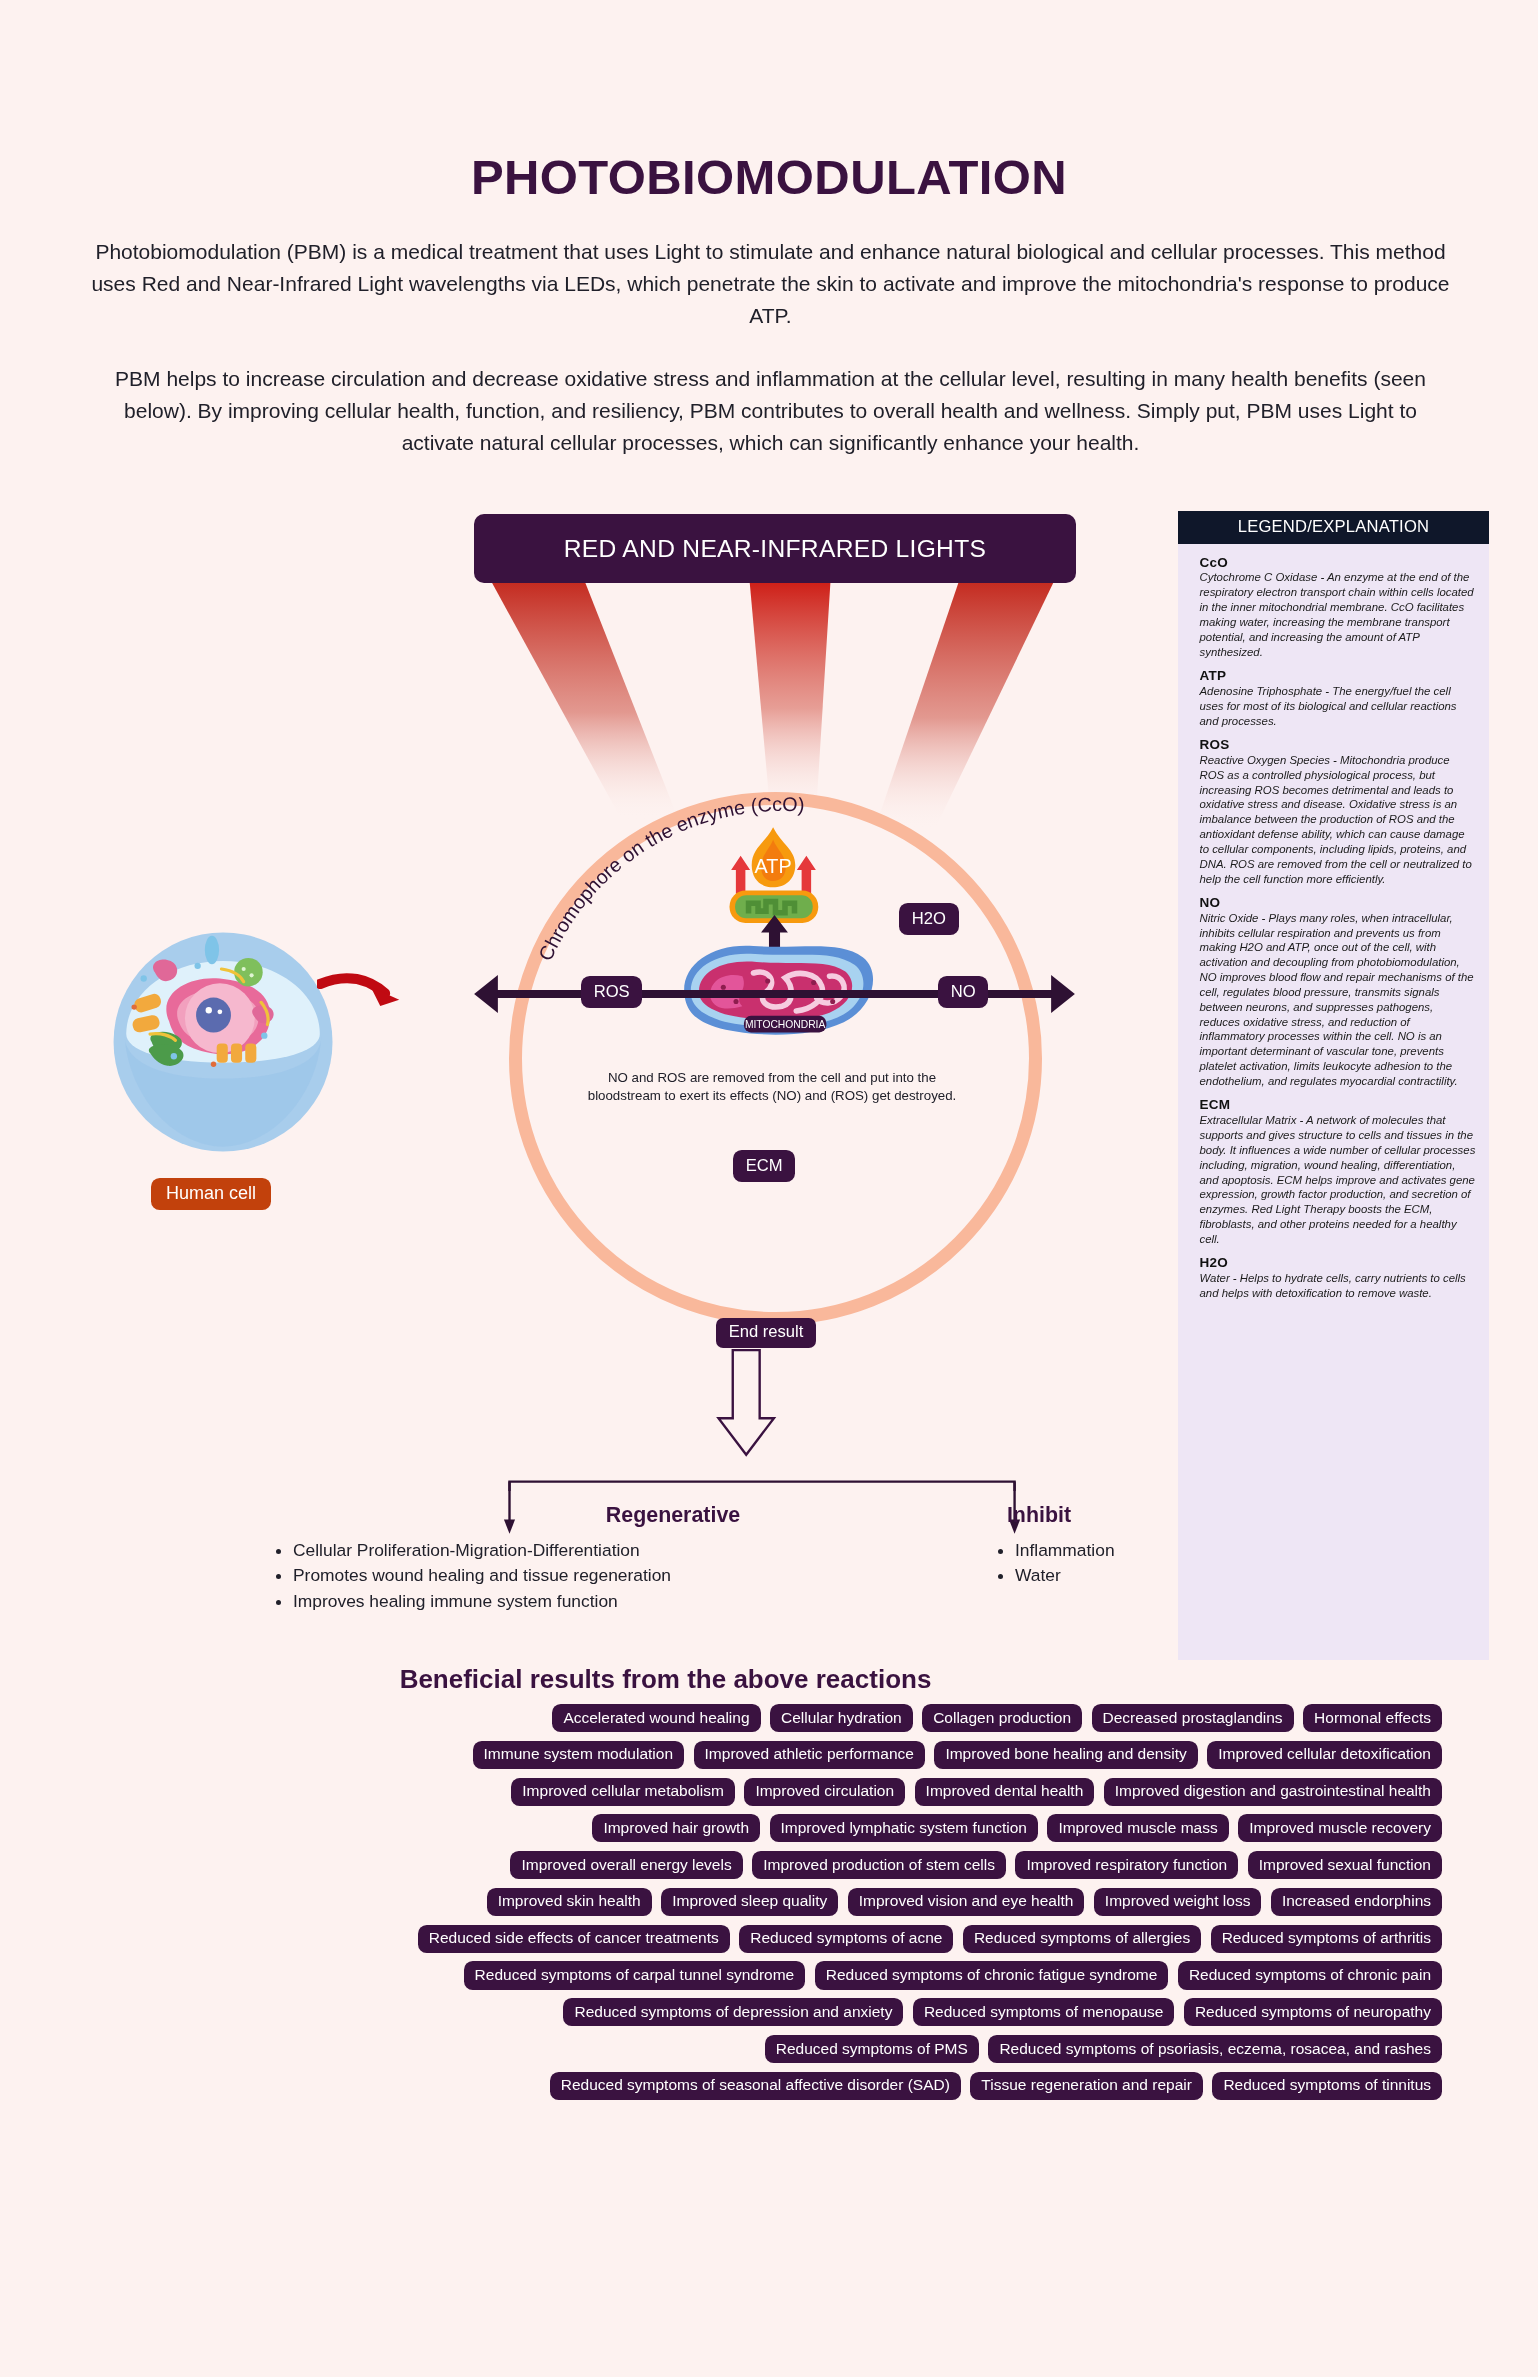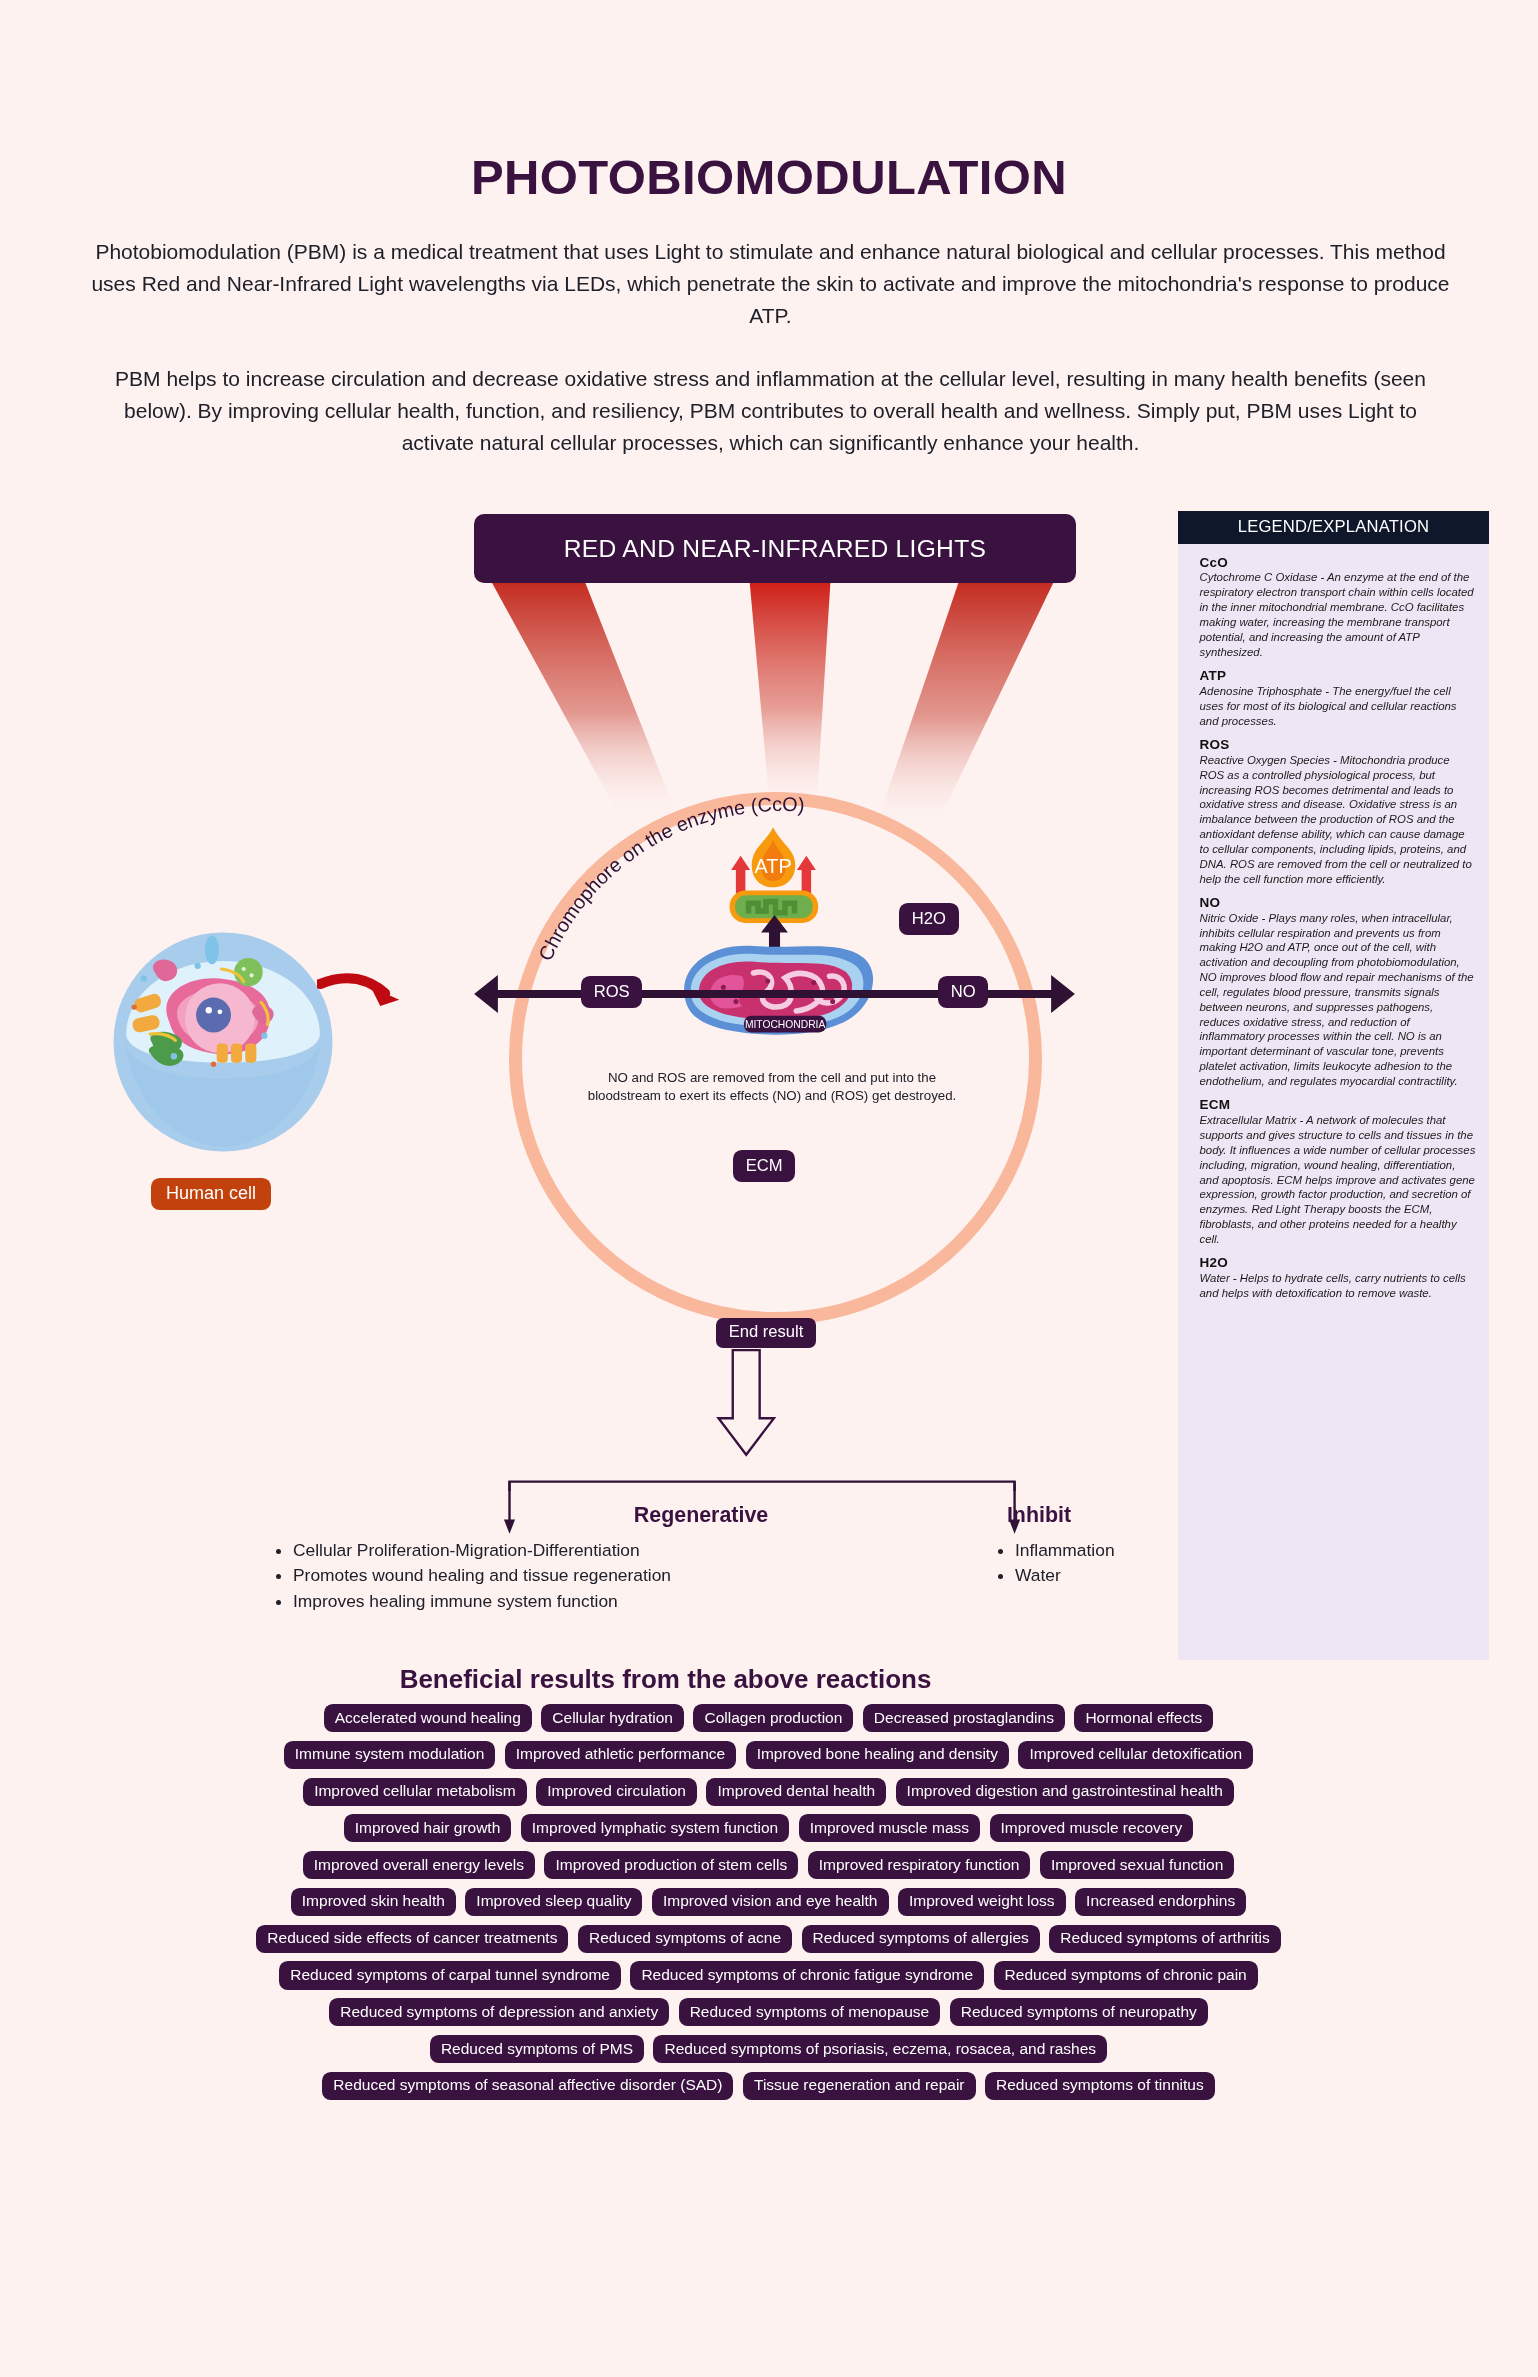--- a/index.html
+++ b/index.html
@@ -110,38 +110,38 @@
   .endresult {
     position: absolute; left: 716px; top: 1318px;
     background: #3A1240; color: #fff; border-radius: 7.1px;
     font-size: 16.6px; padding: 4px 12.7px 5.5px;
   }
   .flow { position: absolute; left: 460px; top: 1347px; width: 650px; height: 190px; }
 
   .branch-title {
     position: absolute; font-size: 21.4px; font-weight: 800; color: #3A1240;
   }
-  .branch-title.regen  { left: 673px; top: 1503px; transform: translateX(-50%); margin-left: 28px; }
+  .branch-title.regen  { left: 673px; top: 1503px; transform: translateX(-50%); }
   .branch-title.inhib  { left: 1039px; top: 1503px; transform: translateX(-50%); }
 
   .bullets { position: absolute; font-size: 17.4px; line-height: 1.46; color: #20202A; }
   .bullets li { margin-left: 20px; }
   .bullets.regen { left: 273px; top: 1538px; width: 523px; }
   .bullets.inhib { left: 995px; top: 1538px; width: 238px; }
 
   
   .benefits-title {
     position: absolute; left: 0; top: 1664px; width: 1331px;
     text-align: center; font-size: 26px; font-weight: 800; color: #3A1240;
   }
   .tagrows {
     position: absolute; left: 95px; top: 1704px; width: 1347px;
   }
   .tagrow {
-    display: flex; justify-content: center; gap: 9.5px;
+    display: flex; justify-content: flex-end; gap: 9.5px;
     margin-bottom: 8.7px;
   }
   .tag {
     background: #3A1240; color: #fff;
     border-radius: 8.7px;
     font-size: 15.5px;
     padding: 5.5px 11px 7.1px;
     white-space: nowrap;
     line-height: 1;
   }

